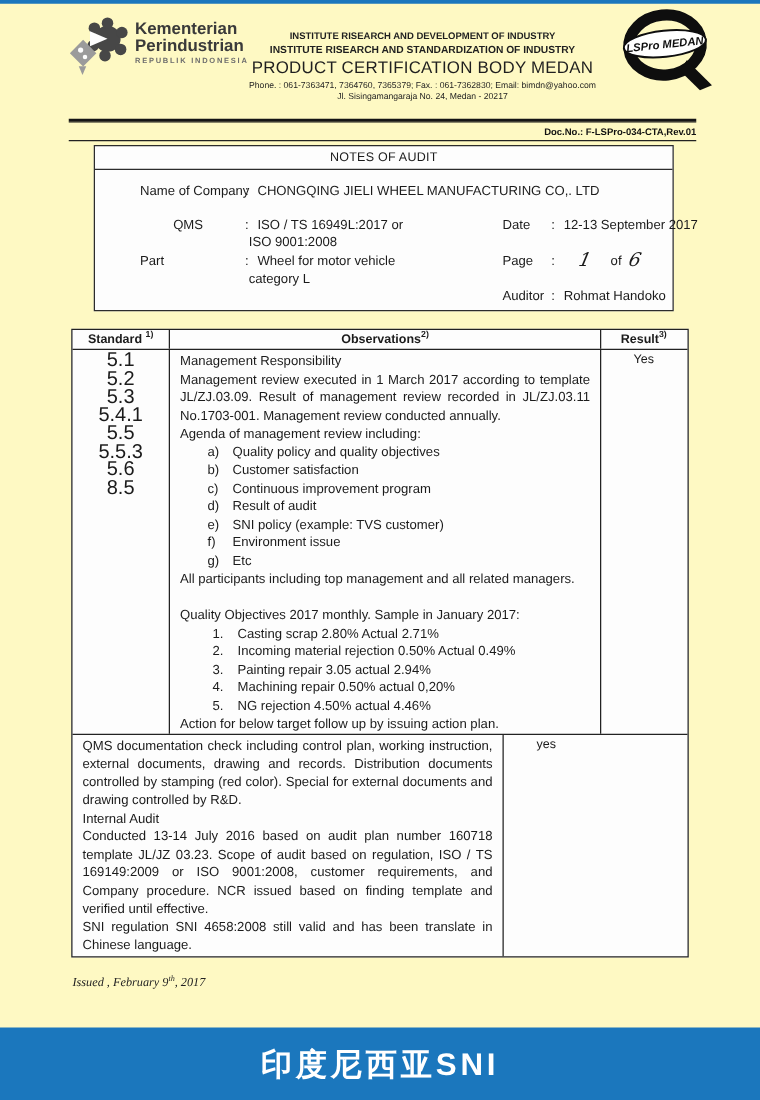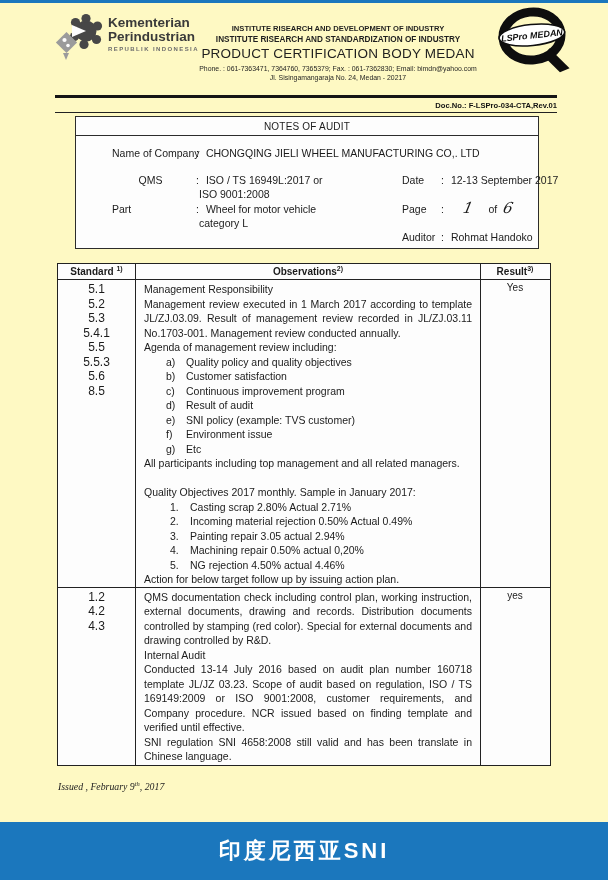--- a/index.html
+++ b/index.html
@@ -40,36 +40,36 @@
   
   .audit-table { position:absolute; left:57px; top:263px; width:494px; border:1.6px solid #222; background:#fdfdfd; }
   .t-head { display:flex; border-bottom:1.3px solid #222; font-weight:bold; font-size:10px; }
   .t-head > div { padding:1px 2px; text-align:center; line-height:13px; }
   .t-row { display:flex; }
   .row-sep { border-bottom:1.3px solid #222; }
   .c-std { width:78px; border-right:1.3px solid #222; }
   .c-obs { width:345px; border-right:1.3px solid #222; }
   .c-res { width:68px; }
   sup { font-size:7px; vertical-align:super; line-height:0; }
-  .std-cell { text-align:center; font-size:12px; line-height:14.5px; padding-top:2px; }
+  .std-cell { text-align:center; font-size:16px; line-height:14.5px; padding-top:2px; }
   .obs-cell { font-size:10.5px; line-height:14.5px; padding:2px 8px 0 8px; }
   .res-cell { text-align:center; font-size:10px; padding-top:2px; }
   .just { text-align:justify; }
   .list-row { display:flex; }
   .list-row.letters { padding-left:22px; }
   .list-row.numbers { padding-left:26px; }
   .list-m { width:20px; flex:none; }
   .spacer-line { height:14.5px; }
 
   .issued { position:absolute; left:58px; top:781px; font-family:"Liberation Serif", serif; font-style:italic; font-size:9.8px; color:#222; }
   .issued sup { font-size:6.5px; }
 
   .sni-banner { position:absolute; left:0; top:822px; width:608px; height:58px; background:#1b77bd;
                 display:flex; align-items:center; justify-content:center;
-                color:#ffffff; font-weight:bold; font-size:22px; letter-spacing:3px; }
+                color:#ffffff; font-weight:bold; font-size:25px; letter-spacing:3px; }
 </style>
 </head>
 <body>
 
 <div class="page">
 
   <div class="topbar"></div>
 
   <div class="logo-left">
     <svg width="52" height="48" viewBox="0 0 52 48">
@@ -246,25 +246,20 @@
         <div class="list-row numbers">
             <span class="list-m">5.</span>
             <span>NG rejection 4.50% actual 4.46%</span>
           </div>
         <div>Action for below target follow up by issuing action plan.</div>
       </div>
       <div class="c-res res-cell">Yes</div>
     </div>
 
     <div class="t-row" style="min-height:177px;">
-      <div class="c-std std-cell">
-        <div>1.2</div>
-        <div>4.2</div>
-        <div>4.3</div>
-      </div>
       <div class="c-obs obs-cell">
         <div class="just">QMS documentation check including control plan, working instruction, external documents, drawing and records. Distribution documents controlled by stamping (red color). Special for external documents and drawing controlled by R&amp;D.</div>
         <div>Internal Audit</div>
         <div class="just">Conducted 13-14 July 2016 based on audit plan number 160718 template JL/JZ 03.23. Scope of audit based on regulation, ISO / TS 169149:2009 or ISO 9001:2008, customer requirements, and Company procedure. NCR issued based on finding template and verified until effective.</div>
         <div class="just">SNI regulation SNI 4658:2008 still valid and has been translate in Chinese language.</div>
       </div>
       <div class="c-res res-cell">yes</div>
     </div>
   </div>
 

